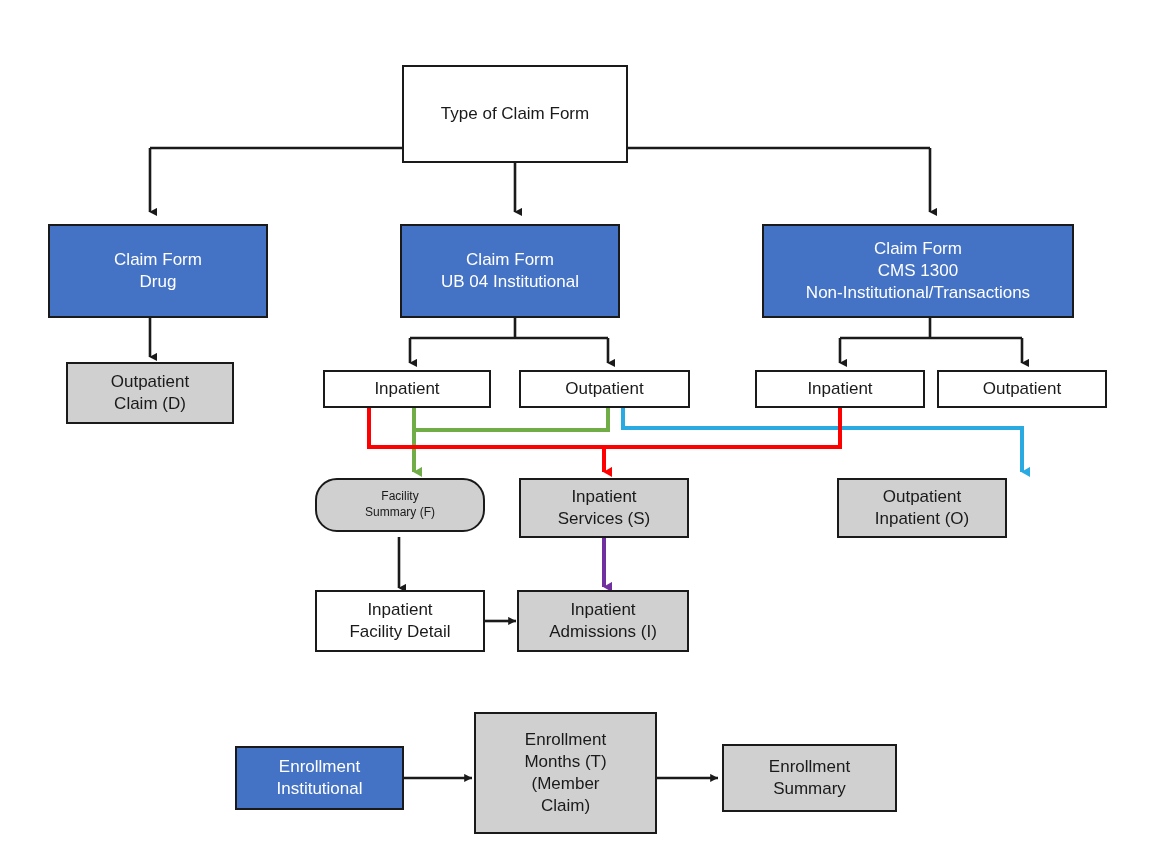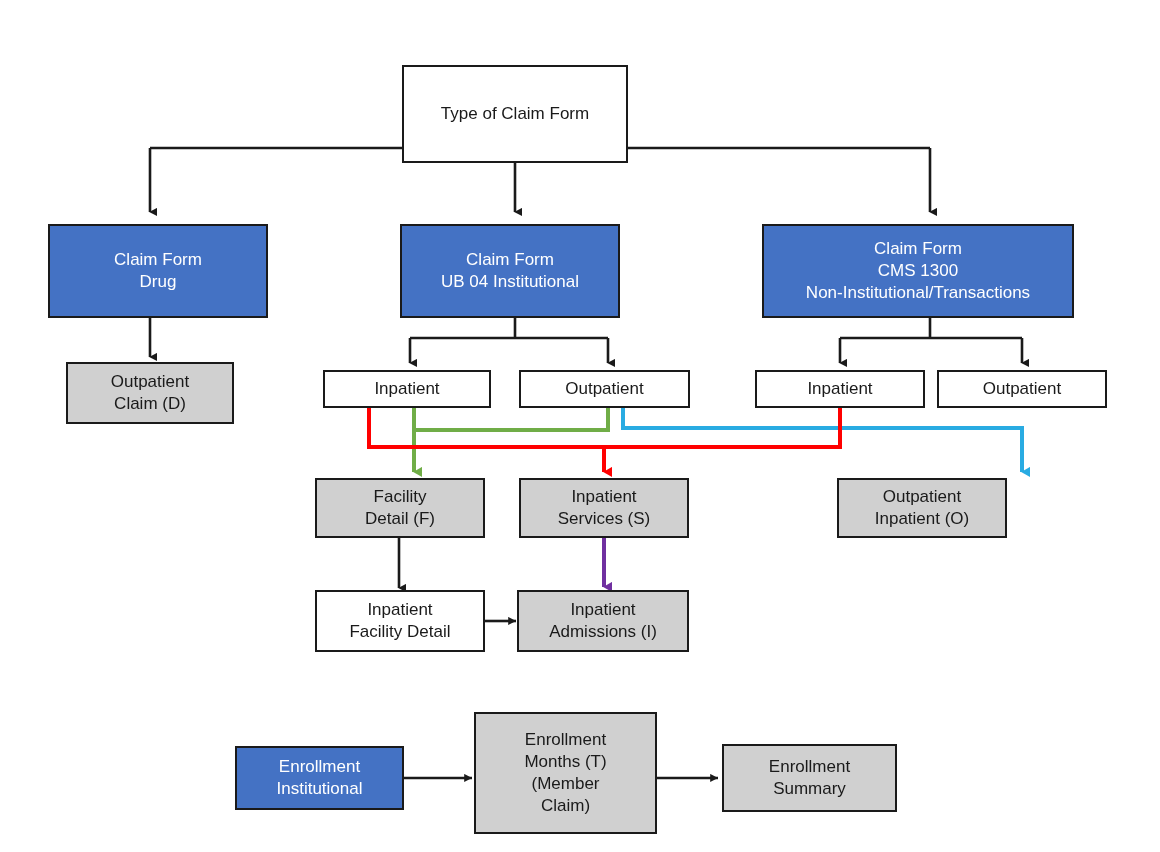--- a/index.html
+++ b/index.html
@@ -157,23 +157,23 @@
   </div>
 
   <div class="node n-white" style="left:755px; top:370px; width:170px; height:38px; font-size:17px;">
     <span class="line">Inpatient</span>
   </div>
 
   <div class="node n-white" style="left:937px; top:370px; width:170px; height:38px; font-size:17px;">
     <span class="line">Outpatient</span>
   </div>
 
-  <div class="node n-gray" style="left:315px; top:478px; width:170px; height:60px; font-size:17px;">
+  <div class="node n-gray" style="left:315px; top:478px; width:170px; height:54px; font-size:12px;border-radius:22px;">
     <span class="line">Facility</span>
-    <span class="line">Detail (F)</span>
+    <span class="line">Summary (F)</span>
   </div>
 
   <div class="node n-gray" style="left:519px; top:478px; width:170px; height:60px; font-size:17px;">
     <span class="line">Inpatient</span>
     <span class="line">Services (S)</span>
   </div>
 
   <div class="node n-gray" style="left:837px; top:478px; width:170px; height:60px; font-size:17px;">
     <span class="line">Outpatient</span>
     <span class="line">Inpatient (O)</span>

